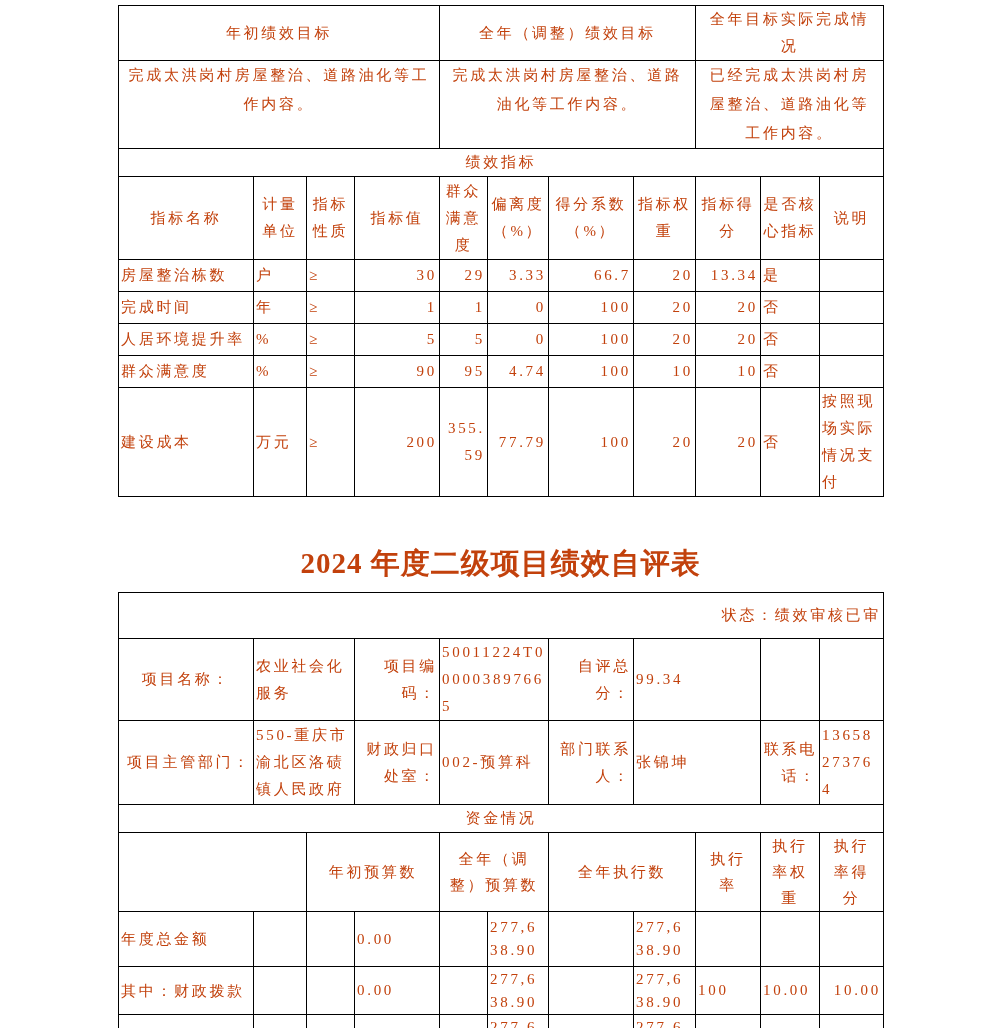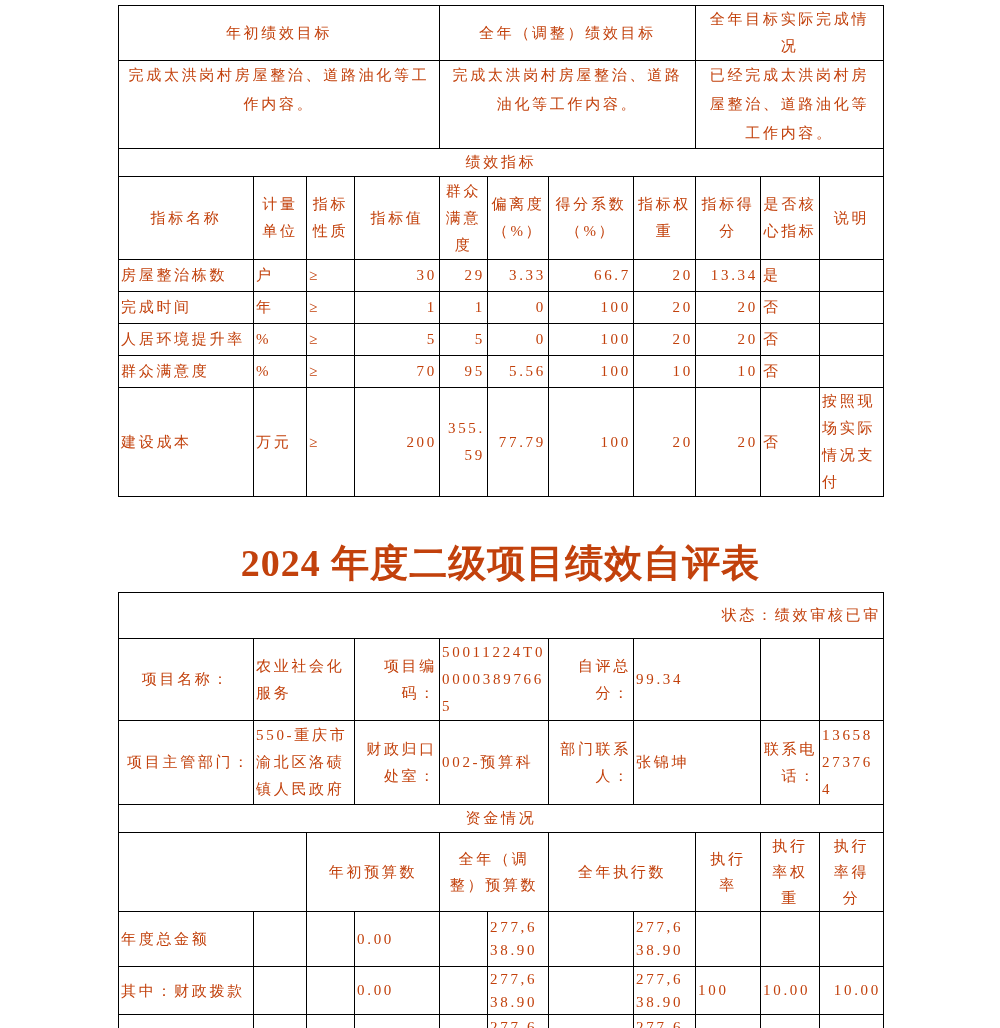--- a/index.html
+++ b/index.html
@@ -37,21 +37,21 @@
   tr.rD td{text-align:center;padding:0 2px;line-height:27px;}
   tr.rE{height:32px;}
   tr.rI{height:107px;}
   td.sec{text-align:center;line-height:26px;}
   td.txt{text-align:left;}
   td.num{text-align:right;letter-spacing:.5px;word-break:break-all;line-height:26px;margin-left:8px;}
   
   .title{
     width:765px;margin:46px 0 9px 118px;
     text-align:center;
-    font-size:38px;font-weight:bold;
+    font-size:29px;font-weight:bold;
     line-height:40px;letter-spacing:1px;
   }
   
   tr.r1{height:46px;}
   td.status{text-align:right;padding-right:2px;}
   tr.r2{height:56px;}
   tr.r3{height:84px;}
   tr.r4{height:28px;}
   tr.r5{height:57px;}
   tr.r5 td{text-align:center;line-height:26px;padding:0 6px;}
@@ -148,23 +148,23 @@
         <td class="num">100</td>
         <td class="num">20</td>
         <td class="num">20</td>
         <td class="txt">否</td>
         <td class="txt"></td>
       </tr>
       <tr class="rE">
         <td class="txt">群众满意度</td>
         <td class="txt">%</td>
         <td class="txt">≥</td>
-        <td class="num">70</td>
+        <td class="num">90</td>
         <td class="num">95</td>
-        <td class="num">5.56</td>
+        <td class="num">4.74</td>
         <td class="num">100</td>
         <td class="num">10</td>
         <td class="num">10</td>
         <td class="txt">否</td>
         <td class="txt"></td>
       </tr>
       <tr class="rI">
         <td class="txt">建设成本</td>
         <td class="txt">万元</td>
         <td class="txt">≥</td>

